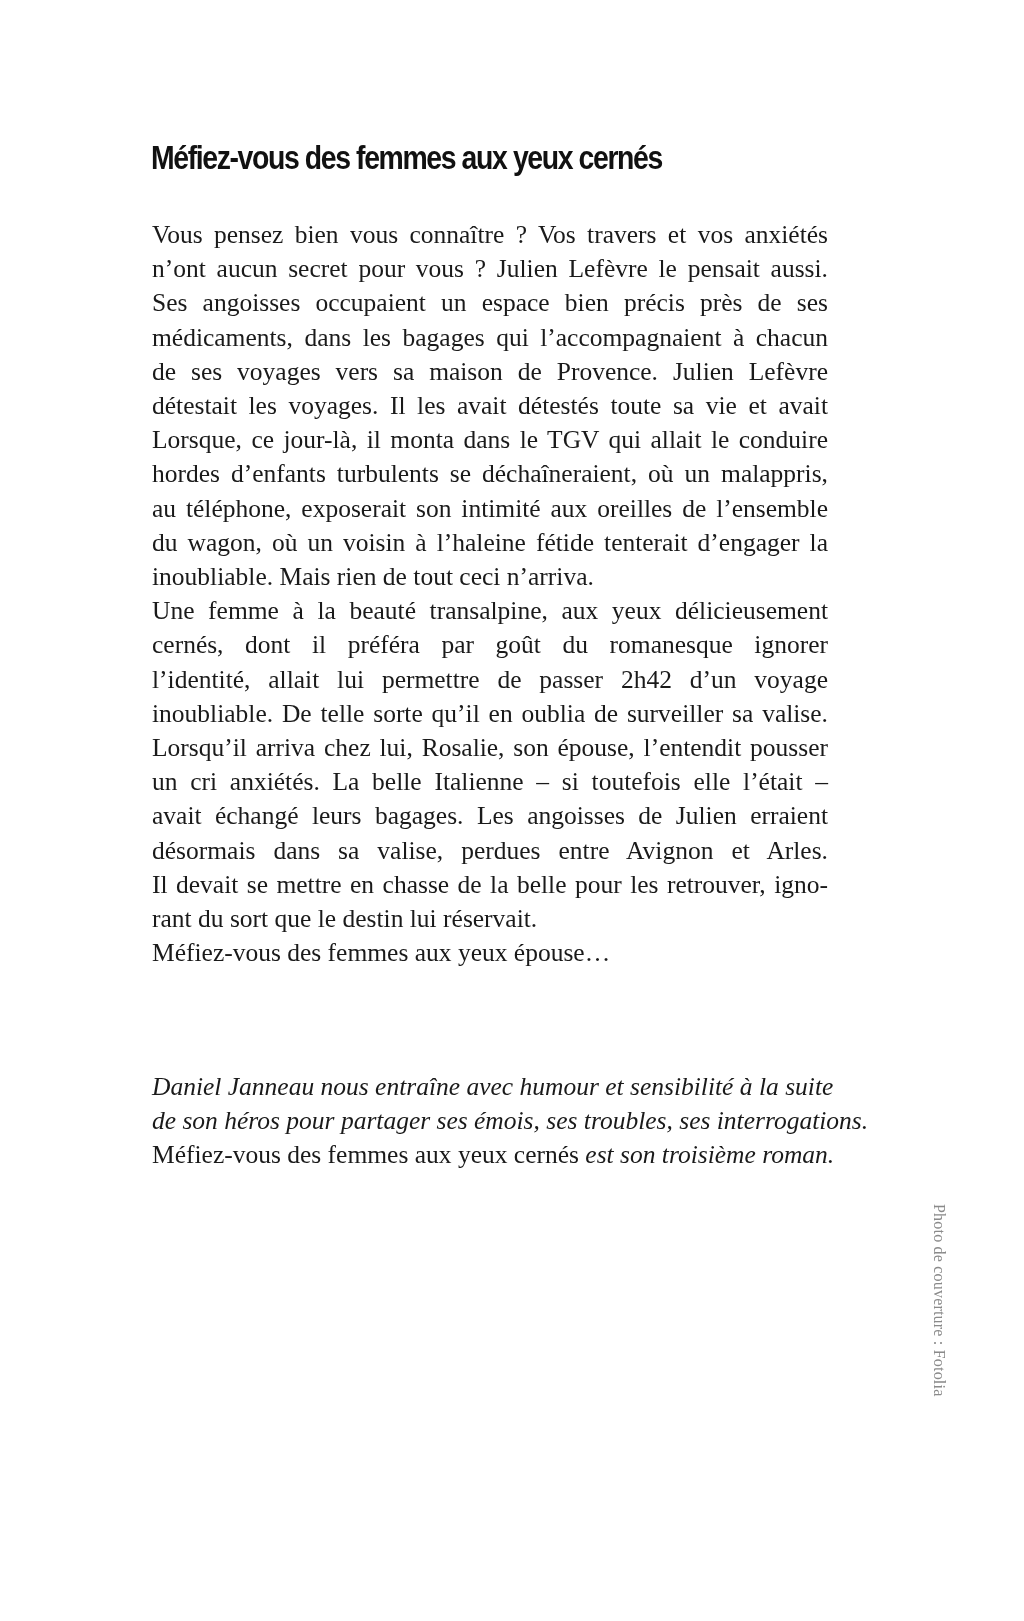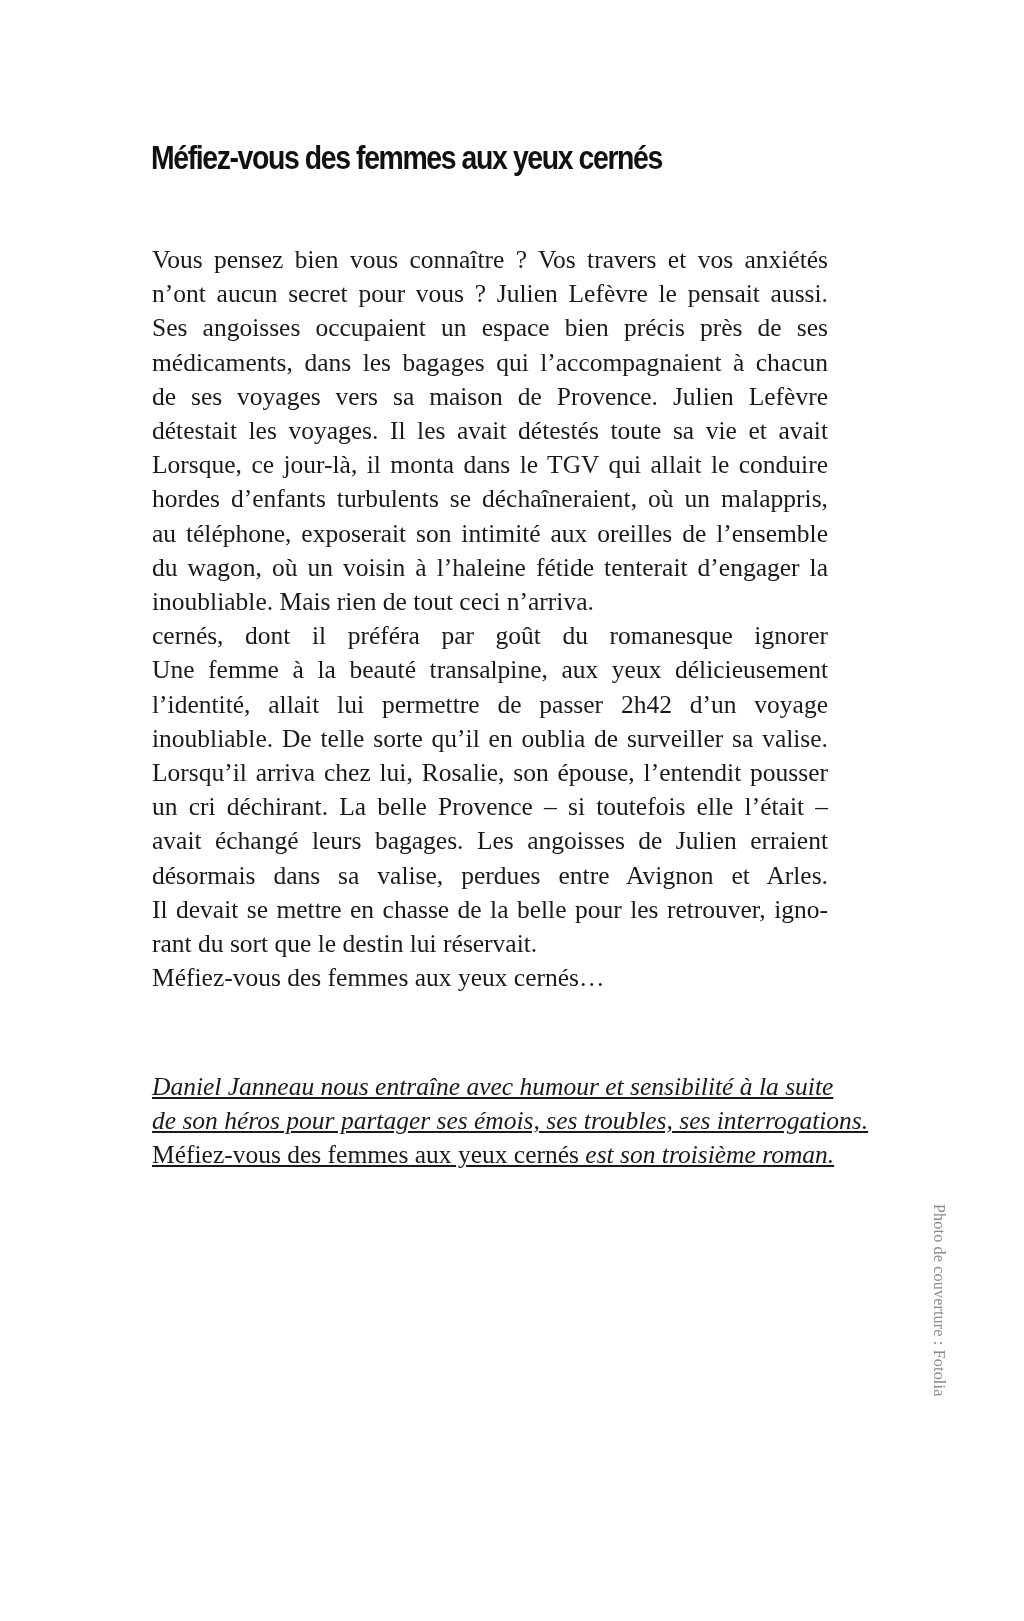--- a/index.html
+++ b/index.html
@@ -39,42 +39,41 @@
     .body-text {
       position: absolute;
       left: 152px;
       top: 218px;
       width: 676px;
       font-family: "Liberation Serif", serif;
       font-size: 25.5px;
       line-height: 34.2px;
       color: #1a1a1a;
       text-align: justify;
-      margin-top: 25px;
     }
     .line {
       display: block;
       text-align: justify;
       text-align-last: justify;
       white-space: nowrap;
     }
     .line.left {
       text-align-last: left;
     }
     .blurb {
       position: absolute;
       left: 152px;
       top: 1070px;
       width: 676px;
       font-family: "Liberation Serif", serif;
       font-size: 25.5px;
       line-height: 34.2px;
       color: #1a1a1a;
     }
-    .blurb .line { text-align-last: justify; text-decoration: underline; }
+    .blurb .line { text-align-last: justify; }
     .blurb .line.left { text-align-last: left; }
     .italic { font-style: italic; }
     .credit {
       position: absolute;
       left: 926px;
       top: 1204px;
       font-family: "Liberation Serif", serif;
       font-size: 16px;
       color: #8a8a8a;
       white-space: nowrap;
@@ -95,31 +94,31 @@
       <span class="line">n’ont aucun secret pour vous ? Julien Lefèvre le pensait aussi.</span>
       <span class="line">Ses angoisses occupaient un espace bien précis près de ses</span>
       <span class="line">médicaments, dans les bagages qui l’accompagnaient à chacun</span>
       <span class="line">de ses voyages vers sa maison de Provence. Julien Lefèvre</span>
       <span class="line">détestait les voyages. Il les avait détestés toute sa vie et avait</span>
       <span class="line">Lorsque, ce jour-là, il monta dans le TGV qui allait le conduire</span>
       <span class="line">hordes d’enfants turbulents se déchaîneraient, où un malappris,</span>
       <span class="line">au téléphone, exposerait son intimité aux oreilles de l’ensemble</span>
       <span class="line">du wagon, où un voisin à l’haleine fétide tenterait d’engager la</span>
       <span class="line left">inoubliable. Mais rien de tout ceci n’arriva.</span>
+      <span class="line">Une femme à la beauté transalpine, aux yeux délicieusement</span>
       <span class="line">cernés, dont il préféra par goût du romanesque ignorer</span>
-      <span class="line">Une femme à la beauté transalpine, aux yeux délicieusement</span>
       <span class="line">l’identité, allait lui permettre de passer 2h42 d’un voyage</span>
       <span class="line">inoubliable. De telle sorte qu’il en oublia de surveiller sa valise.</span>
       <span class="line">Lorsqu’il arriva chez lui, Rosalie, son épouse, l’entendit pousser</span>
-      <span class="line">un cri déchirant. La belle Provence – si toutefois elle l’était –</span>
+      <span class="line">un cri anxiétés. La belle Italienne – si toutefois elle l’était –</span>
       <span class="line">avait échangé leurs bagages. Les angoisses de Julien erraient</span>
       <span class="line">désormais dans sa valise, perdues entre Avignon et Arles.</span>
       <span class="line">Il devait se mettre en chasse de la belle pour les retrouver, igno-</span>
       <span class="line left">rant du sort que le destin lui réservait.</span>
-      <span class="line left">Méfiez-vous des femmes aux yeux cernés…</span>
+      <span class="line left">Méfiez-vous des femmes aux yeux épouse…</span>
     </div>
 
   <div class="blurb">
     <span class="line italic">Daniel Janneau nous entraîne avec humour et sensibilité à la suite</span>
     <span class="line italic">de son héros pour partager ses émois, ses troubles, ses interrogations.</span>
     <span class="line left"><span>Méfiez-vous des femmes aux yeux cernés</span><span class="italic"> est son troisième roman.</span></span>
   </div>
 
   <div class="credit">Photo de couverture : Fotolia</div>
 </div>

